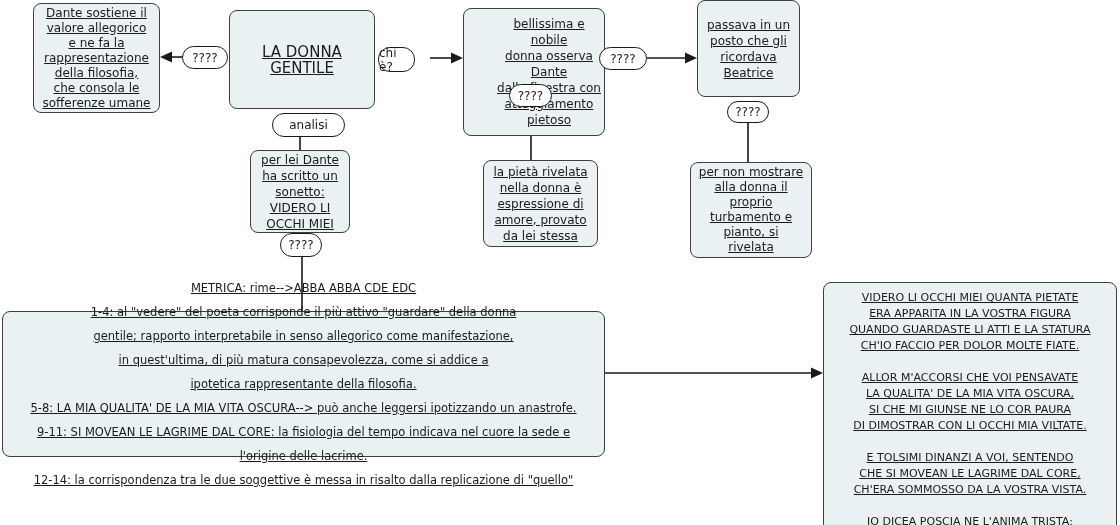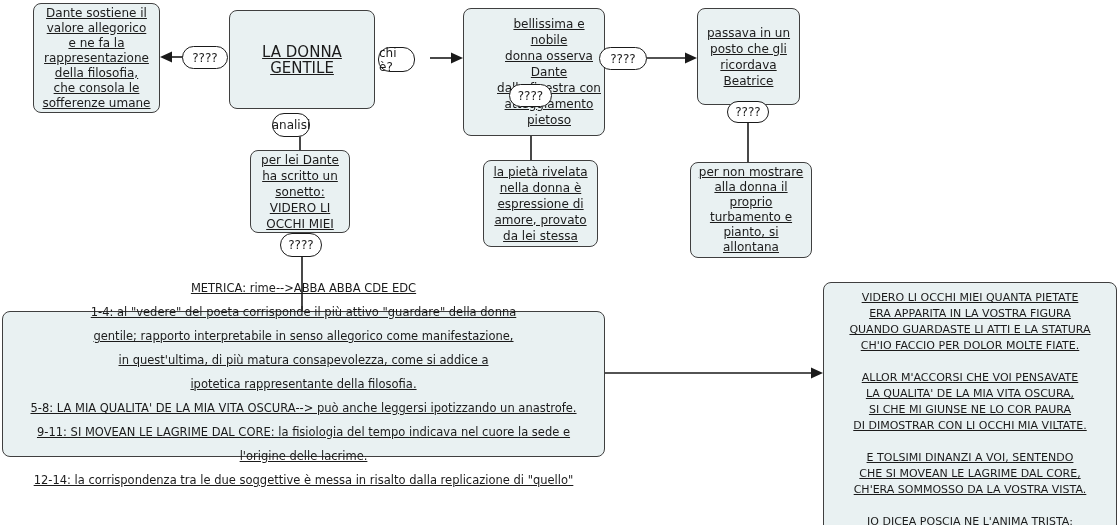--- a/index.html
+++ b/index.html
@@ -66,21 +66,21 @@
 sofferenze umane</div>
 
   <div class="node big-title" style="left:229px;top:10px;width:146px;height:99px;">LA DONNA GENTILE</div>
 
   <div class="node" style="left:463px;top:8px;width:142px;height:128px;padding-left:32px;">bellissima e nobile
 donna osserva Dante
 dalla finestra con
 atteggiamento
 pietoso</div>
 
-  <div class="node" style="left:697px;top:8px;width:103px;height:97px;">passava in un
+  <div class="node" style="left:697px;top:0;width:103px;height:97px;">passava in un
 posto che gli
 ricordava
 Beatrice</div>
 
   <div class="node" style="left:250px;top:150px;width:100px;height:83px;">per lei Dante
 ha scritto un
 sonetto:
 VIDERO LI
 OCCHI MIEI</div>
 
@@ -88,21 +88,21 @@
 nella donna è
 espressione di
 amore, provato
 da lei stessa</div>
 
   <div class="node tight" style="left:690px;top:162px;width:122px;height:96px;">per non mostrare
 alla donna il
 proprio
 turbamento e
 pianto, si
-allontana</div>
+rivelata</div>
 
   <div class="node metrica" style="left:2px;top:311px;width:603px;height:146px;">METRICA: rime--&gt;ABBA ABBA CDE EDC
 1-4: al "vedere" del poeta corrisponde il più attivo "guardare" della donna
 gentile; rapporto interpretabile in senso allegorico come manifestazione,
 in quest'ultima, di più matura consapevolezza, come si addice a
 ipotetica rappresentante della filosofia.
 5-8: LA MIA QUALITA' DE LA MIA VITA OSCURA--&gt; può anche leggersi ipotizzando un anastrofe.
 9-11: SI MOVEAN LE LAGRIME DAL CORE: la fisiologia del tempo indicava nel cuore la sede e
 l'origine delle lacrime.
 12-14: la corrispondenza tra le due soggettive è messa in risalto dalla replicazione di "quello"</div>
@@ -122,21 +122,21 @@
 CH'ERA SOMMOSSO DA LA VOSTRA VISTA.
 
 IO DICEA POSCIA NE L'ANIMA TRISTA:
 "BEN E' CON QUELLA DONNA QUELLO AMORE
 LO QUAL MI FACE ANDAR COSI PIANGENDO".</div>
 
   <div class="clabel" style="left:182px;top:46px;width:46px;height:23px;">????</div>
 
   <div class="clabel" style="left:378px;top:47px;width:37px;height:25px;">chi è?</div>
 
-  <div class="clabel" style="left:272px;top:113px;width:38px;height:24px;">analisi</div>
+  <div class="clabel" style="left:272px;top:113px;width:73px;height:24px;">analisi</div>
 
   <div class="clabel" style="left:280px;top:233px;width:42px;height:24px;">????</div>
 
   <div class="clabel" style="left:509px;top:84px;width:43px;height:23px;">????</div>
 
   <div class="clabel" style="left:599px;top:47px;width:48px;height:23px;">????</div>
 
   <div class="clabel" style="left:727px;top:101px;width:42px;height:22px;">????</div>
 
 </div>

